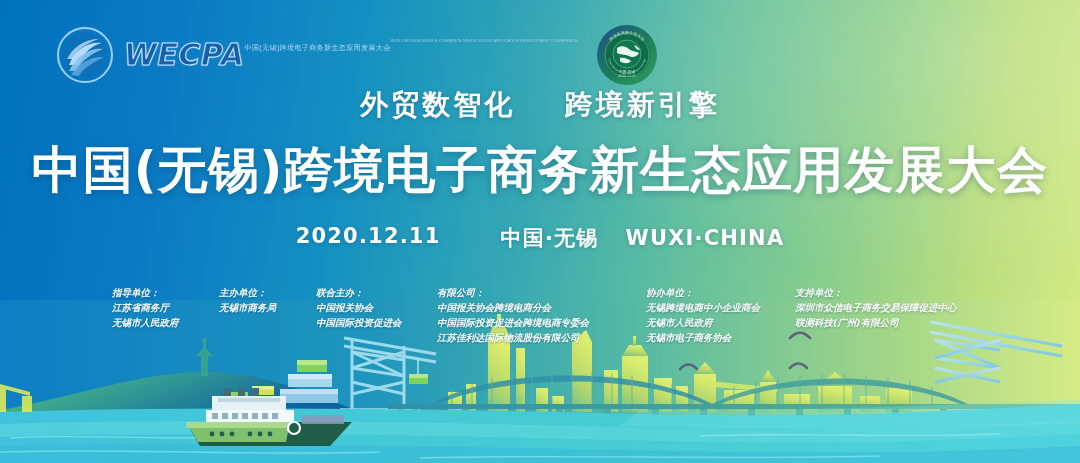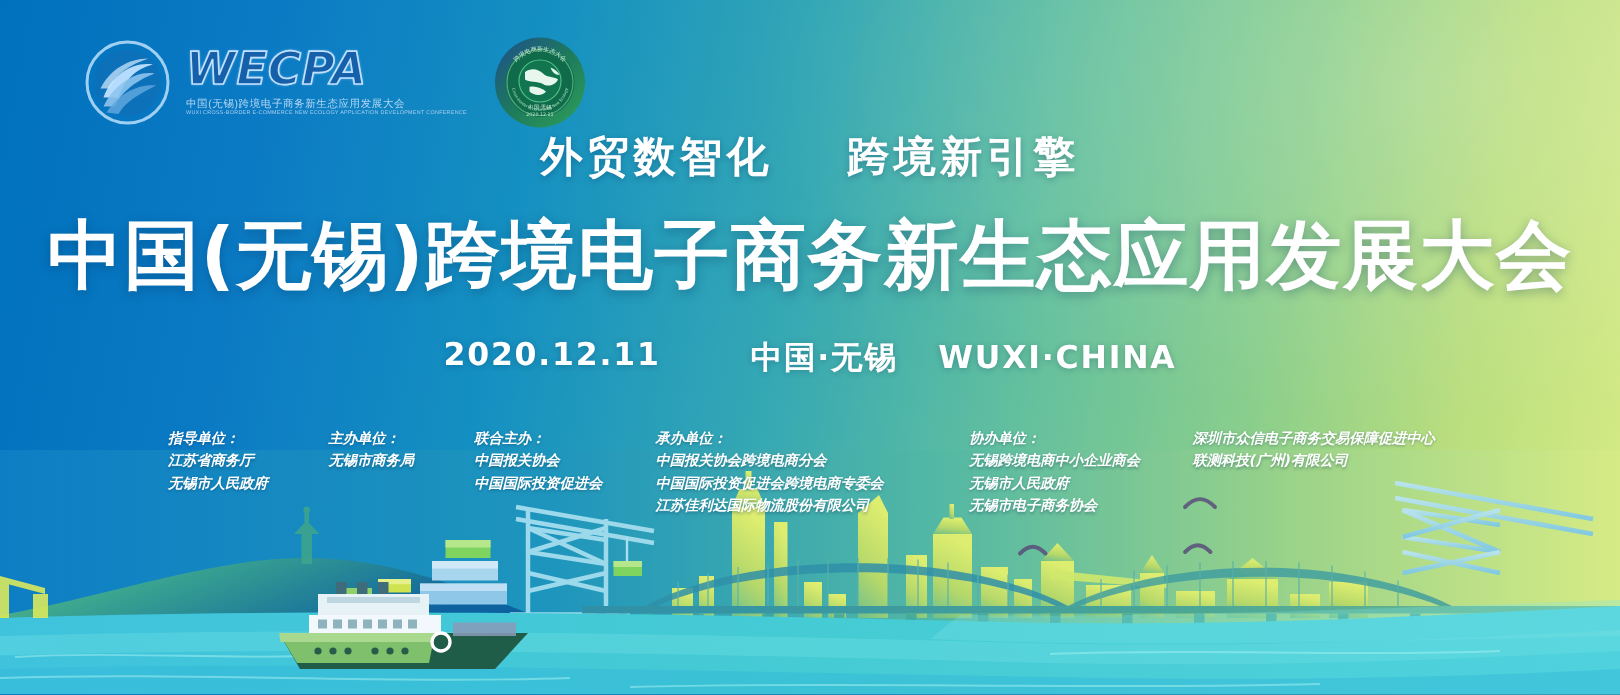--- a/index.html
+++ b/index.html
@@ -24,21 +24,21 @@
   
   .sheen{
     position:absolute;inset:0;pointer-events:none;
     background:radial-gradient(ellipse 60% 70% at 88% 12%, rgba(255,255,255,.18), rgba(255,255,255,0) 70%);
   }
 
   
   .logos{position:absolute;left:55px;top:24px;display:flex;align-items:center;gap:18px;}
   .wecpa{display:flex;align-items:center;gap:9px;}
   .wecpa-mark{width:60px;height:60px;position:relative;}
-  .wecpa-text{display:flex;flex-direction:column;justify-content:center;line-height:1;}
+  .wecpa-text{display:flex;justify-content:center;line-height:1;}
   .wecpa-word{
     font-family:"DejaVu Sans",sans-serif;
     font-weight:bold;font-style:italic;font-size:30px;letter-spacing:.5px;
     color:#1560a8;-webkit-text-stroke:1.1px #bfe0ff;
     text-shadow:0 0 2px rgba(200,230,255,.9);
   }
   .wecpa-cn{
     font-size:7px;color:#bcdcf7;letter-spacing:.4px;margin-top:3px;
     white-space:nowrap;line-height:1.35;opacity:.95;
   }
@@ -405,30 +405,31 @@
       <div class="col" style="left: 219px;">
         <span class="ttl">主办单位：</span>
         <span class="ent">无锡市商务局</span>
       </div>
       <div class="col" style="left: 316px;">
         <span class="ttl">联合主办：</span>
         <span class="ent">中国报关协会</span>
         <span class="ent">中国国际投资促进会</span>
       </div>
       <div class="col" style="left: 437px;">
-        <span class="ttl">承办单位：</span>
+        <span class="ttl">有限公司：</span>
         <span class="ent">中国报关协会跨境电商分会</span>
         <span class="ent">中国国际投资促进会跨境电商专委会</span>
         <span class="ent">江苏佳利达国际物流股份有限公司</span>
       </div>
       <div class="col" style="left: 646px;">
         <span class="ttl">协办单位：</span>
         <span class="ent">无锡跨境电商中小企业商会</span>
         <span class="ent">无锡市人民政府</span>
         <span class="ent">无锡市电子商务协会</span>
       </div>
       <div class="col" style="left: 795px;">
+        <span class="ttl">支持单位：</span>
         <span class="ent">深圳市众信电子商务交易保障促进中心</span>
         <span class="ent">联测科技(广州)有限公司</span>
       </div>
     </div>
 
 </div>
 
 </body></html>

